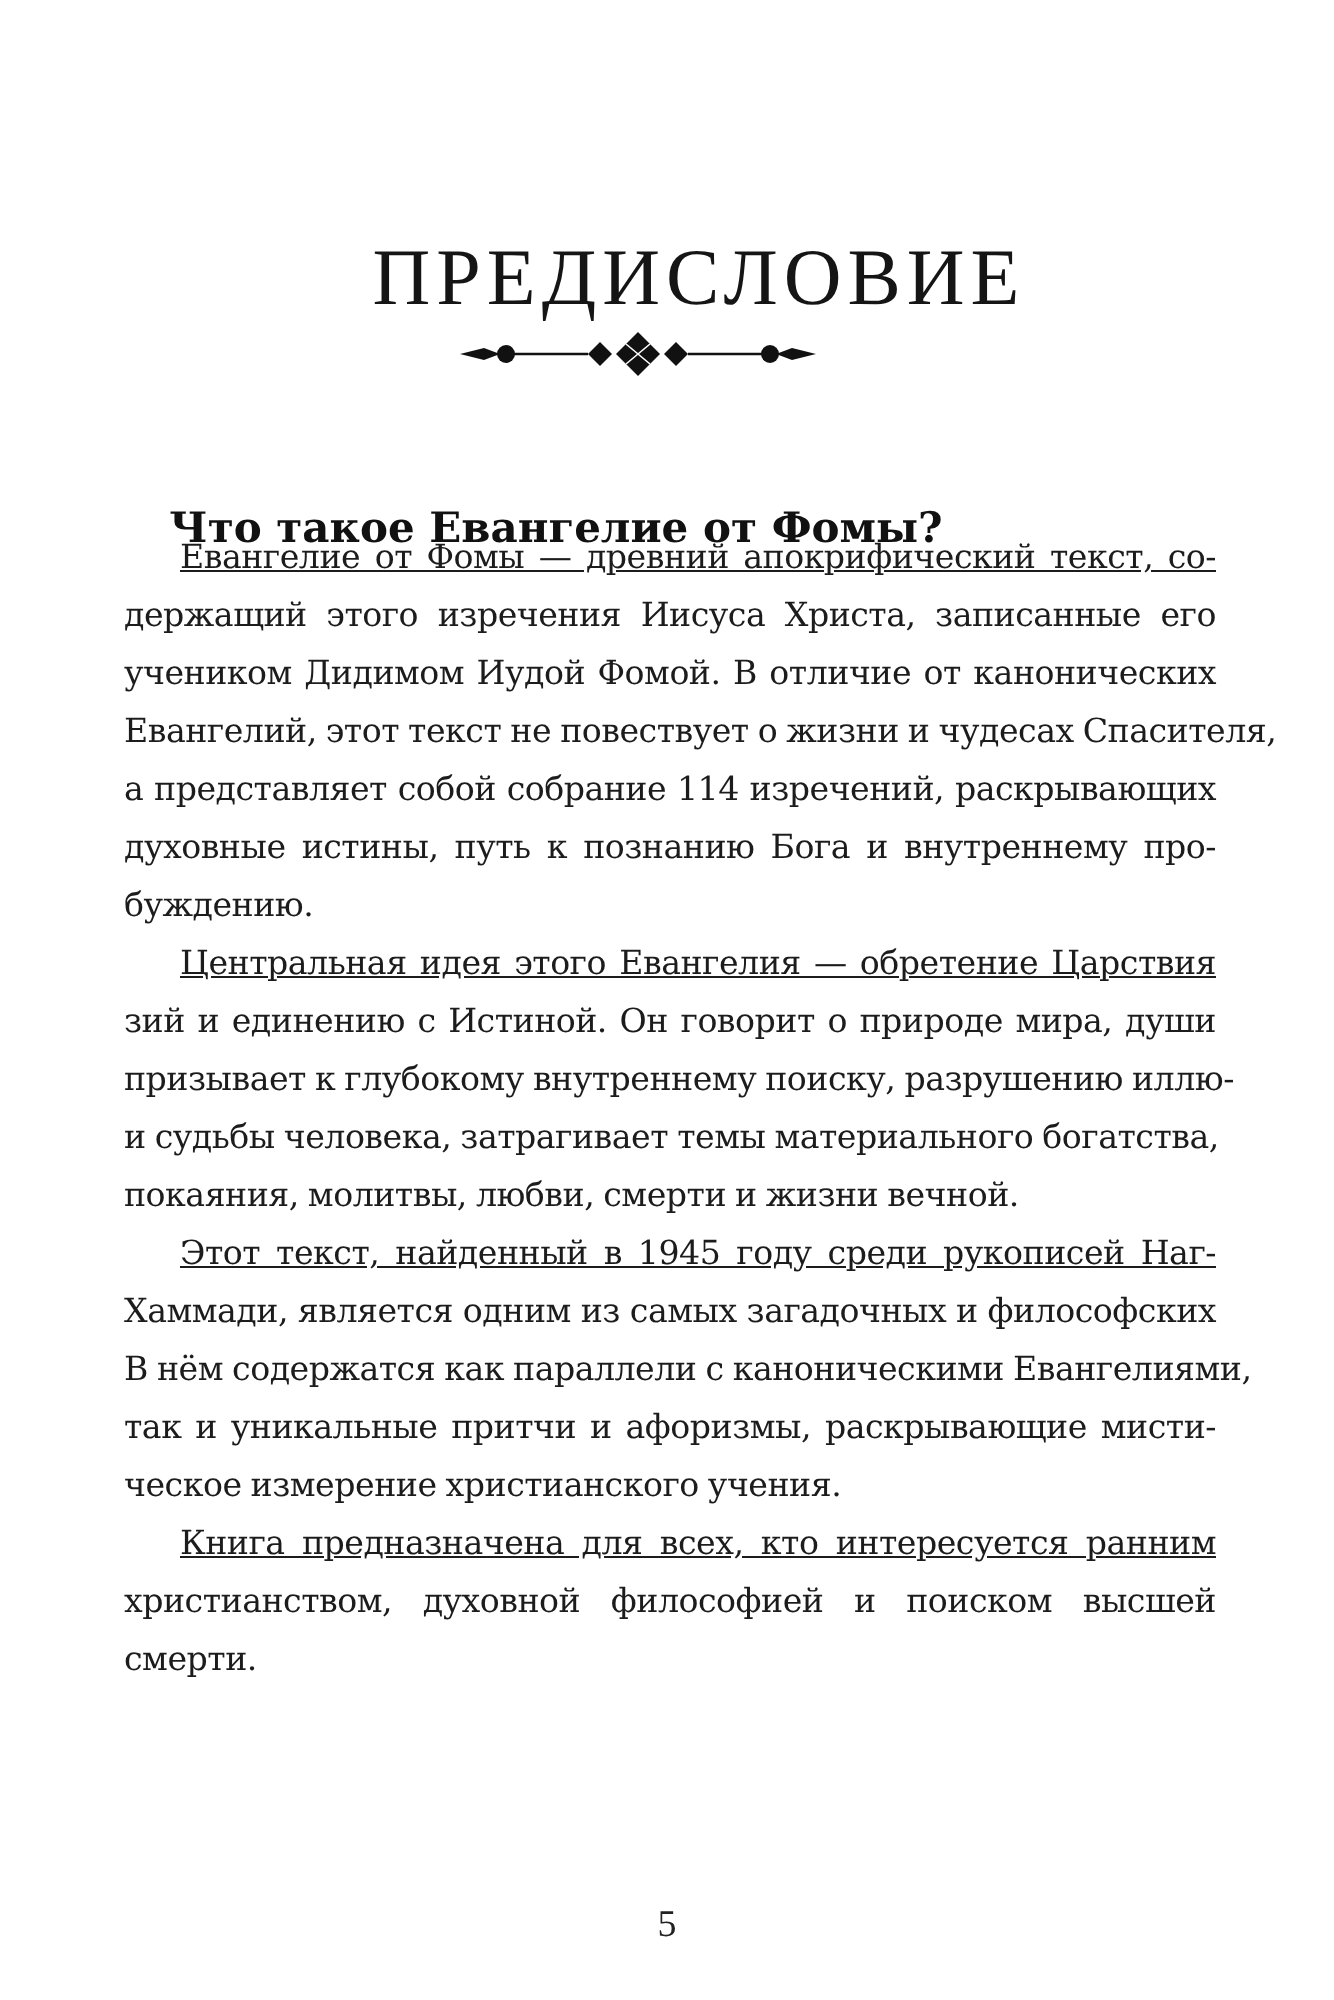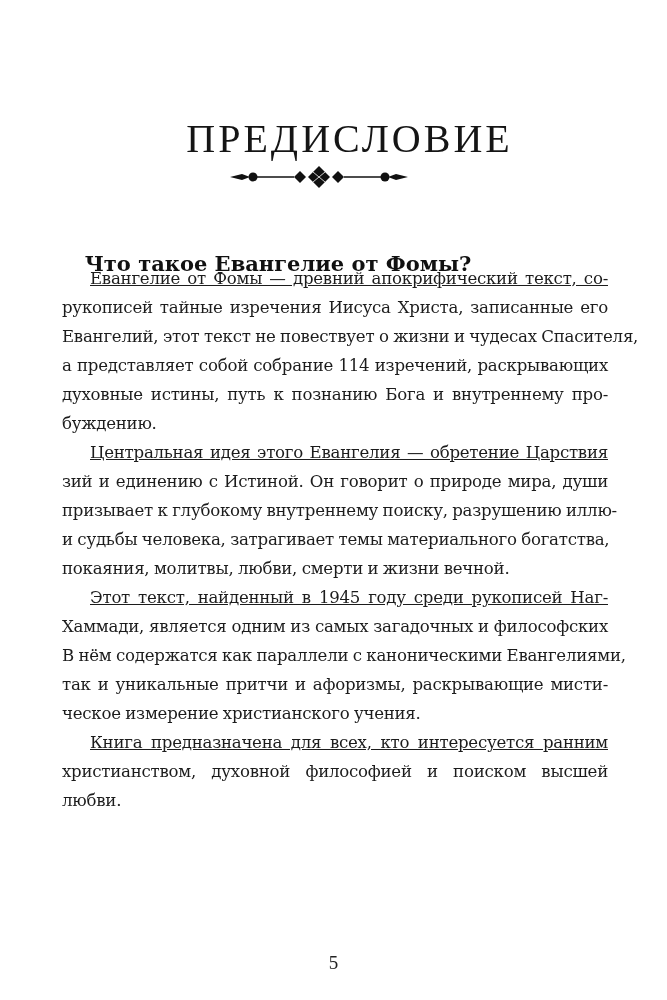--- a/index.html
+++ b/index.html
@@ -49,21 +49,22 @@
     <line x1="116" y1="13" x2="154" y2="13" stroke="#111" stroke-width="1.3"></line>
     <circle cx="157" cy="13" r="4.5" fill="#111"></circle>
     <path d="M180 13 L168 10 L160 13 L168 16 Z" fill="#111"></path>
   </svg>
 
   <h2 class="subtitle">Что такое Евангелие от Фомы?</h2>
 
   <div class="body">
     <p style="margin:0">
       <span class="line indent">Евангелие от Фомы — древний апокрифический текст, со-</span>
-      <span class="line">рукописей тайные изречения Иисуса Христа, записанные его</span>
+      <span class="line">держащий этого изречения Иисуса Христа, записанные его</span>
+      <span class="line">учеником Дидимом Иудой Фомой. В отличие от канонических</span>
       <span class="line">Евангелий, этот текст не повествует о жизни и чудесах Спасителя,</span>
       <span class="line">а представляет собой собрание 114 изречений, раскрывающих</span>
       <span class="line">духовные истины, путь к познанию Бога и внутреннему про-</span>
       <span class="line last">буждению.</span>
     </p>
     <p style="margin:0">
       <span class="line indent">Центральная идея этого Евангелия — обретение Царствия</span>
       <span class="line">зий и единению с Истиной. Он говорит о природе мира, души</span>
       <span class="line">призывает к глубокому внутреннему поиску, разрушению иллю-</span>
       <span class="line">и судьбы человека, затрагивает темы материального богатства,</span>
@@ -72,18 +73,18 @@
     <p style="margin:0">
       <span class="line indent">Этот текст, найденный в 1945 году среди рукописей Наг-</span>
       <span class="line">Хаммади, является одним из самых загадочных и философских</span>
       <span class="line">В нём содержатся как параллели с каноническими Евангелиями,</span>
       <span class="line">так и уникальные притчи и афоризмы, раскрывающие мисти-</span>
       <span class="line last">ческое измерение христианского учения.</span>
     </p>
     <p style="margin:0">
       <span class="line indent">Книга предназначена для всех, кто интересуется ранним</span>
       <span class="line">христианством, духовной философией и поиском высшей</span>
-      <span class="line last">любви.</span>
+      <span class="line last">смерти.</span>
     </p>
   </div>
 
   <div class="page-number">5</div>
 </div>
 
 </body></html>

